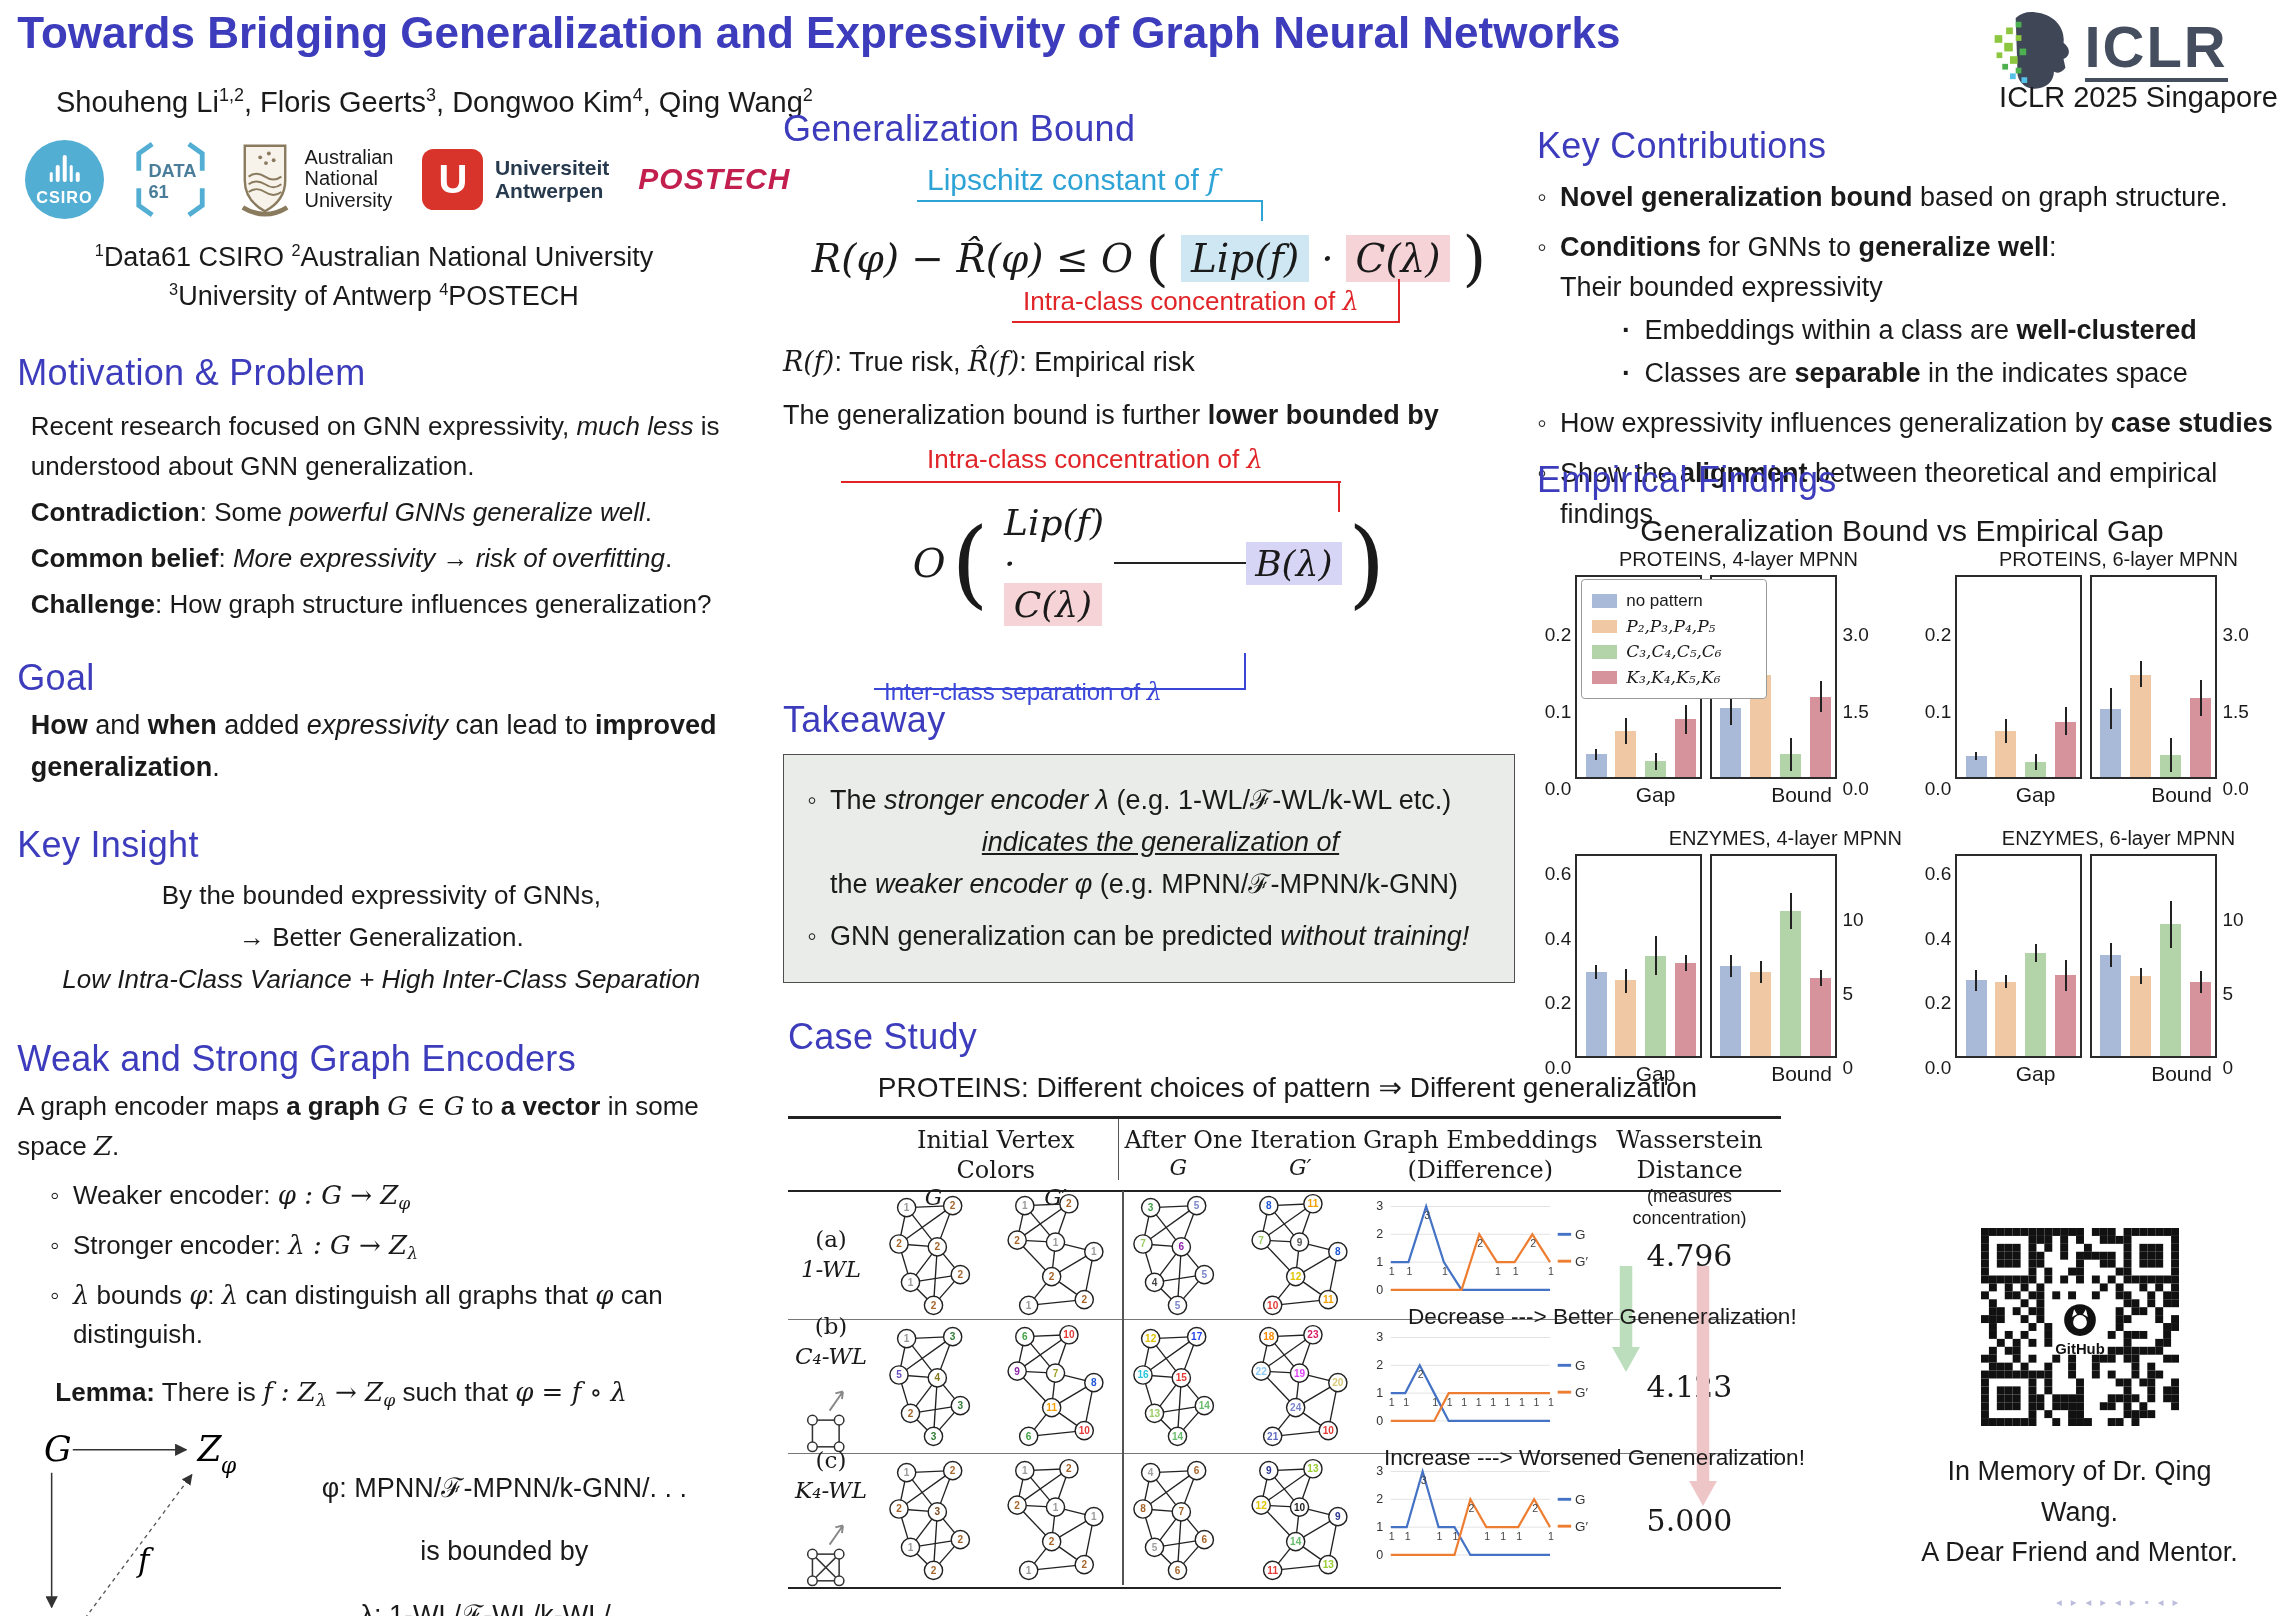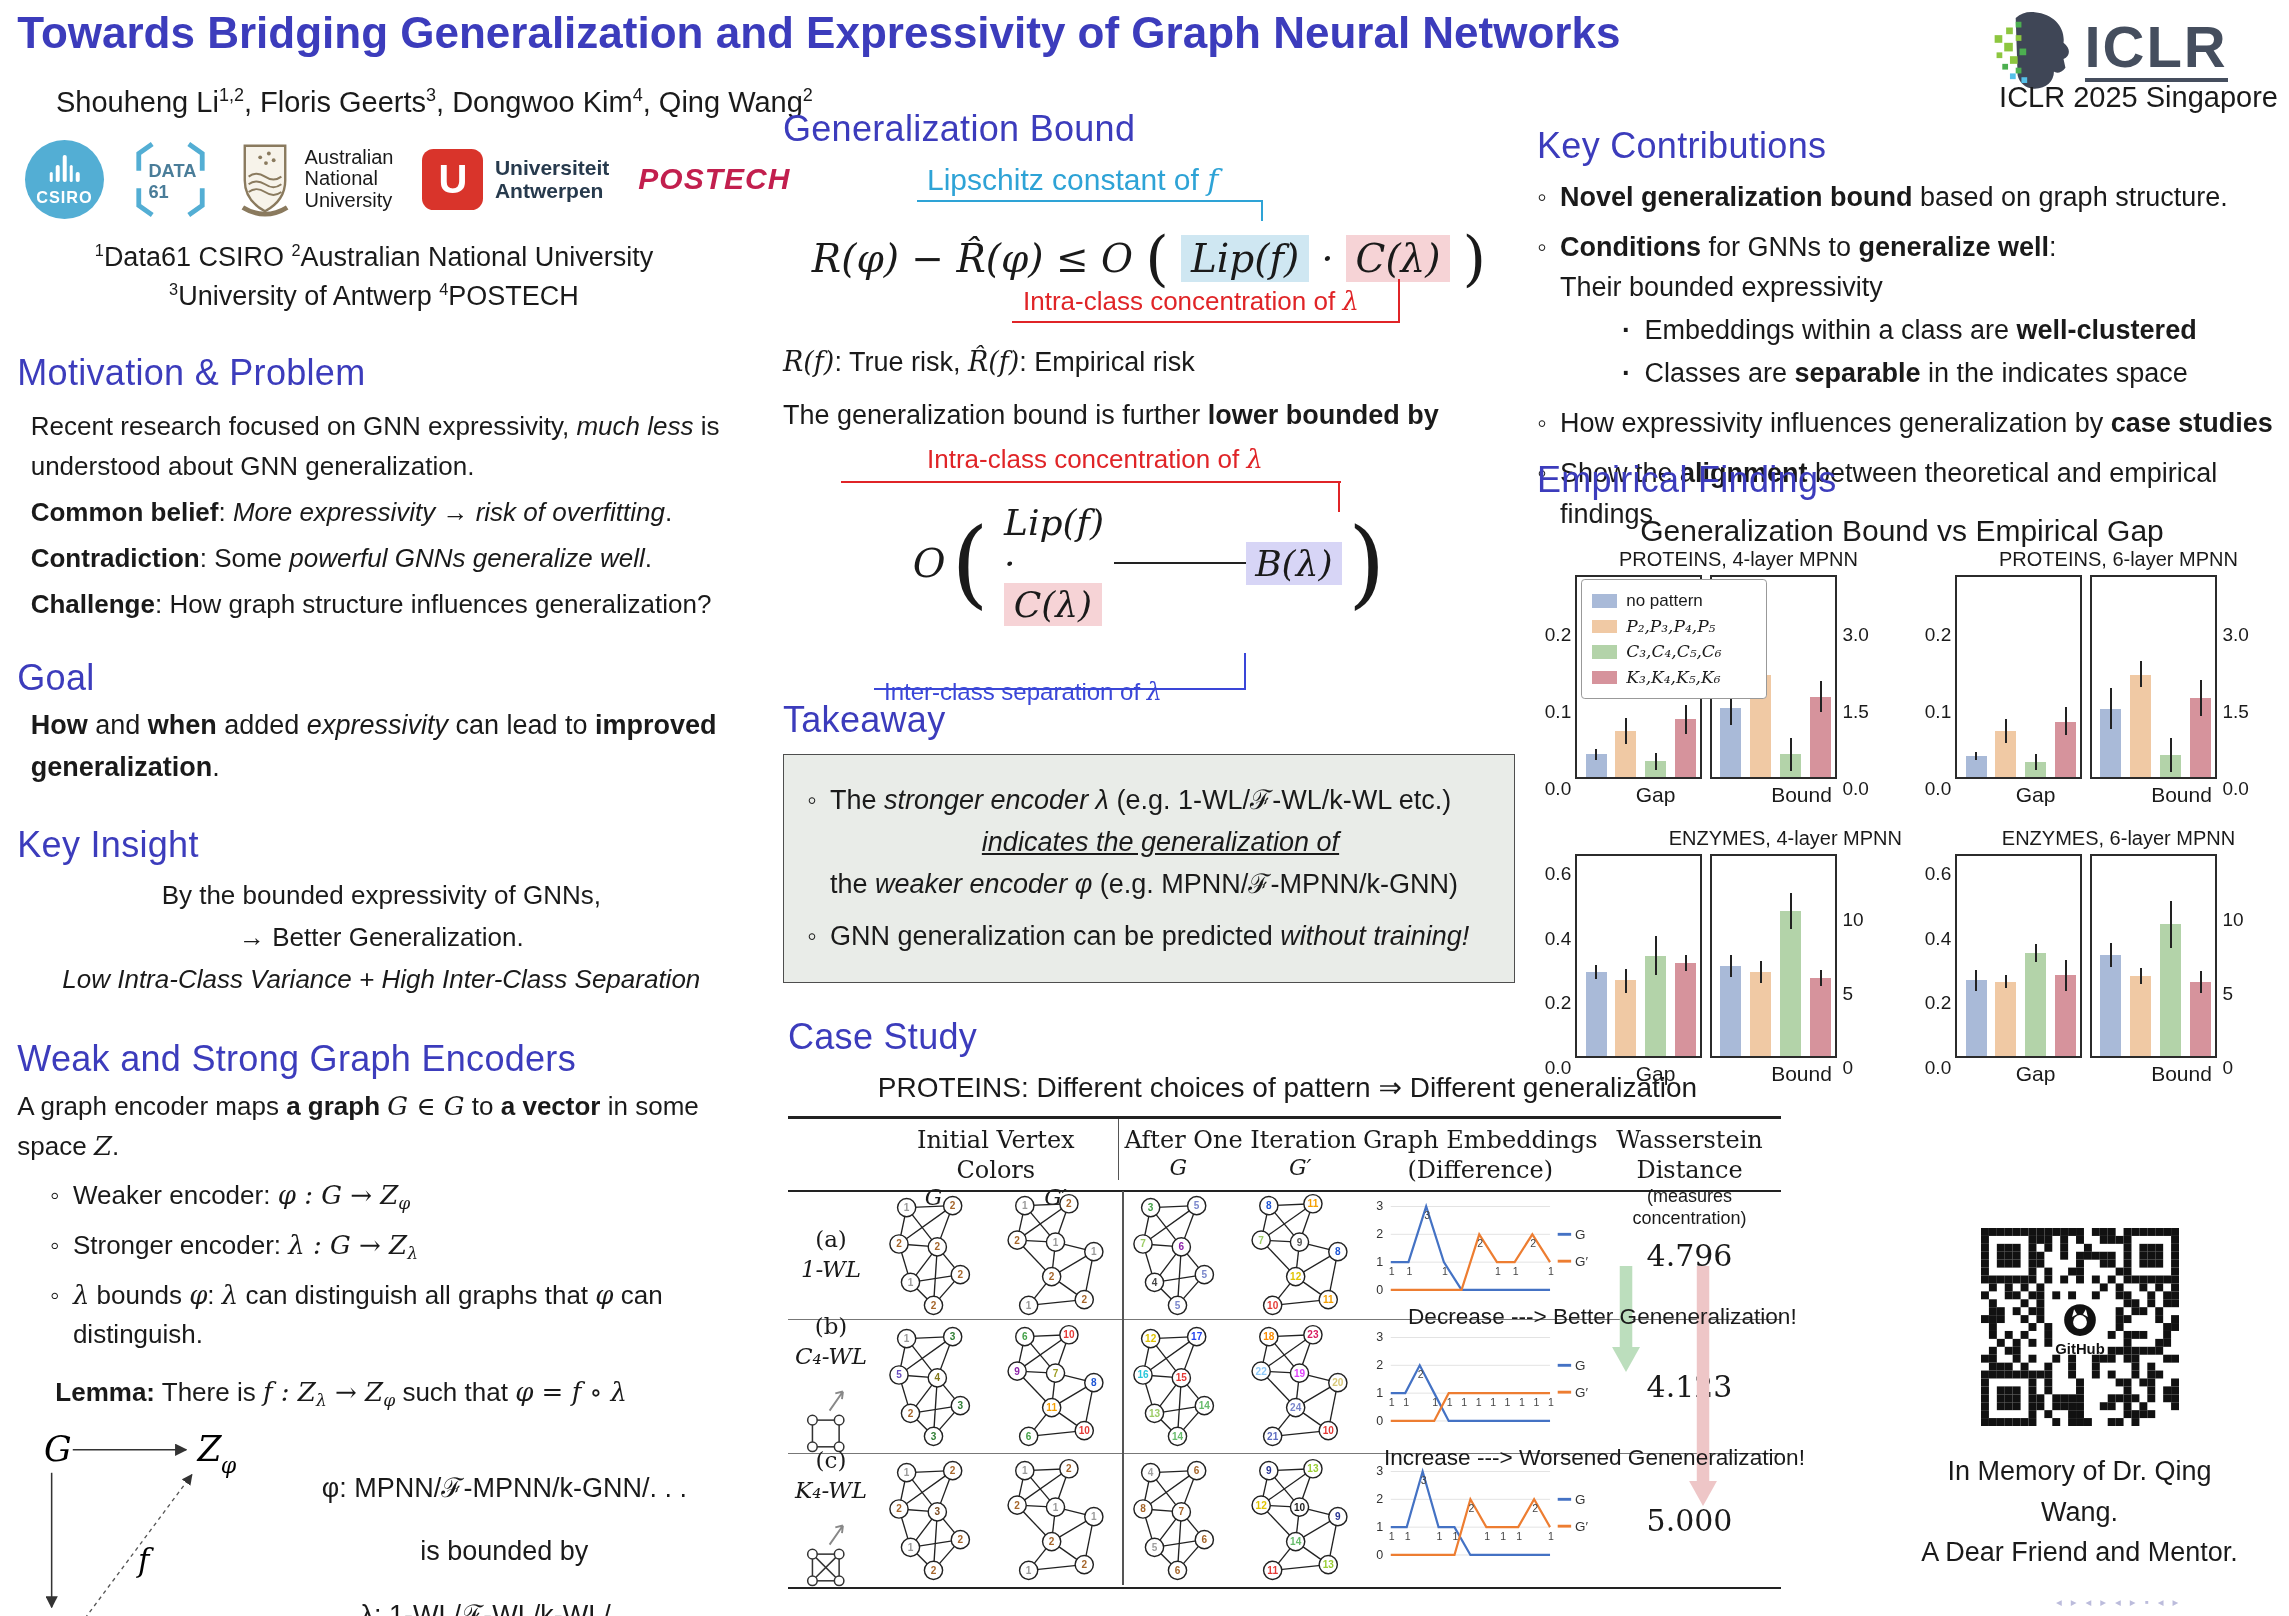--- a/index.html
+++ b/index.html
@@ -175,22 +175,22 @@
         </g>
     </svg>
     <span id="iclrWord">ICLR</span>
   </div>
   <div id="iclrSub">ICLR 2025 Singapore</div>
 
   <div id="colLeft">
     <h2 class="hd">Motivation &amp; Problem</h2>
     <div id="motLines" style="margin-top:11.5px">
         <p class="para"><span>Recent research focused on GNN expressivity, </span><span class="i">much less</span><span> is understood about GNN generalization.</span></p>
+        <p class="para"><span class="b">Contradiction</span><span>: Some </span><span class="i">powerful GNNs generalize well</span><span>.</span></p>
         <p class="para"><span class="b">Common belief</span><span>: </span><span class="i">More expressivity → risk of overfitting</span><span>.</span></p>
-        <p class="para"><span class="b">Contradiction</span><span>: Some </span><span class="i">powerful GNNs generalize well</span><span>.</span></p>
         <p class="para"><span class="b">Challenge</span><span>: How graph structure influences generalization?</span></p>
       </div>
 
     <h2 class="hd" style="margin-top:33px">Goal</h2>
     <p class="para" id="goalText" style="font-size:27px"><span class="b">How</span><span> and </span><span class="b">when</span><span> added </span><span class="i">expressivity</span><span> can lead to </span><span class="b">improved generalization</span><span>.</span></p>
 
     <h2 class="hd" style="margin-top:35px">Key Insight</h2>
     <div class="center-block" id="insightLines">
         <div><span>By the bounded expressivity of GNNs,</span></div>
         <div><span>→ Better Generalization.</span></div>

